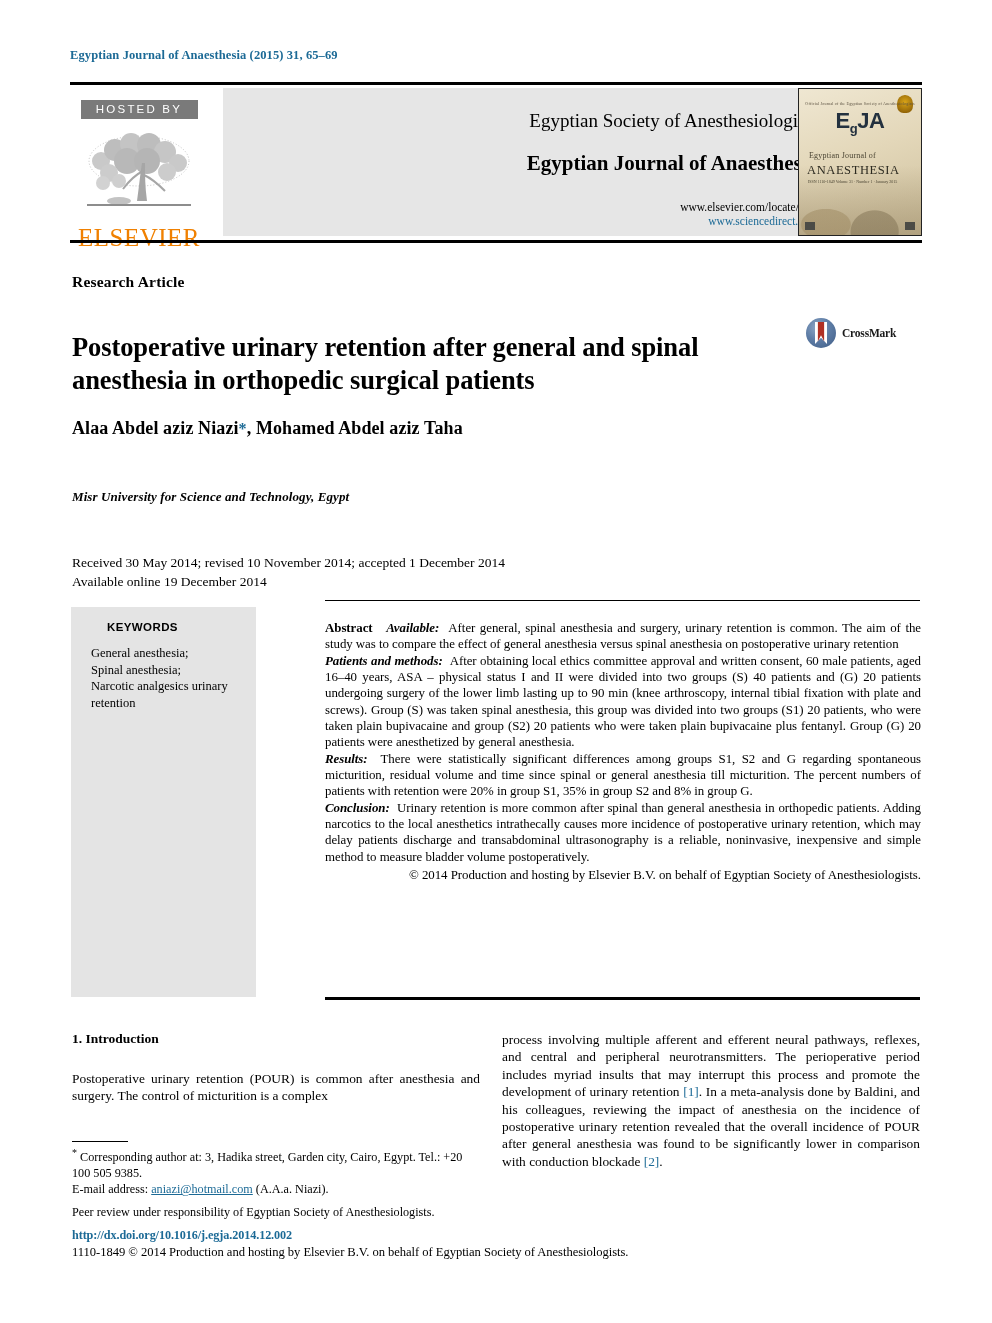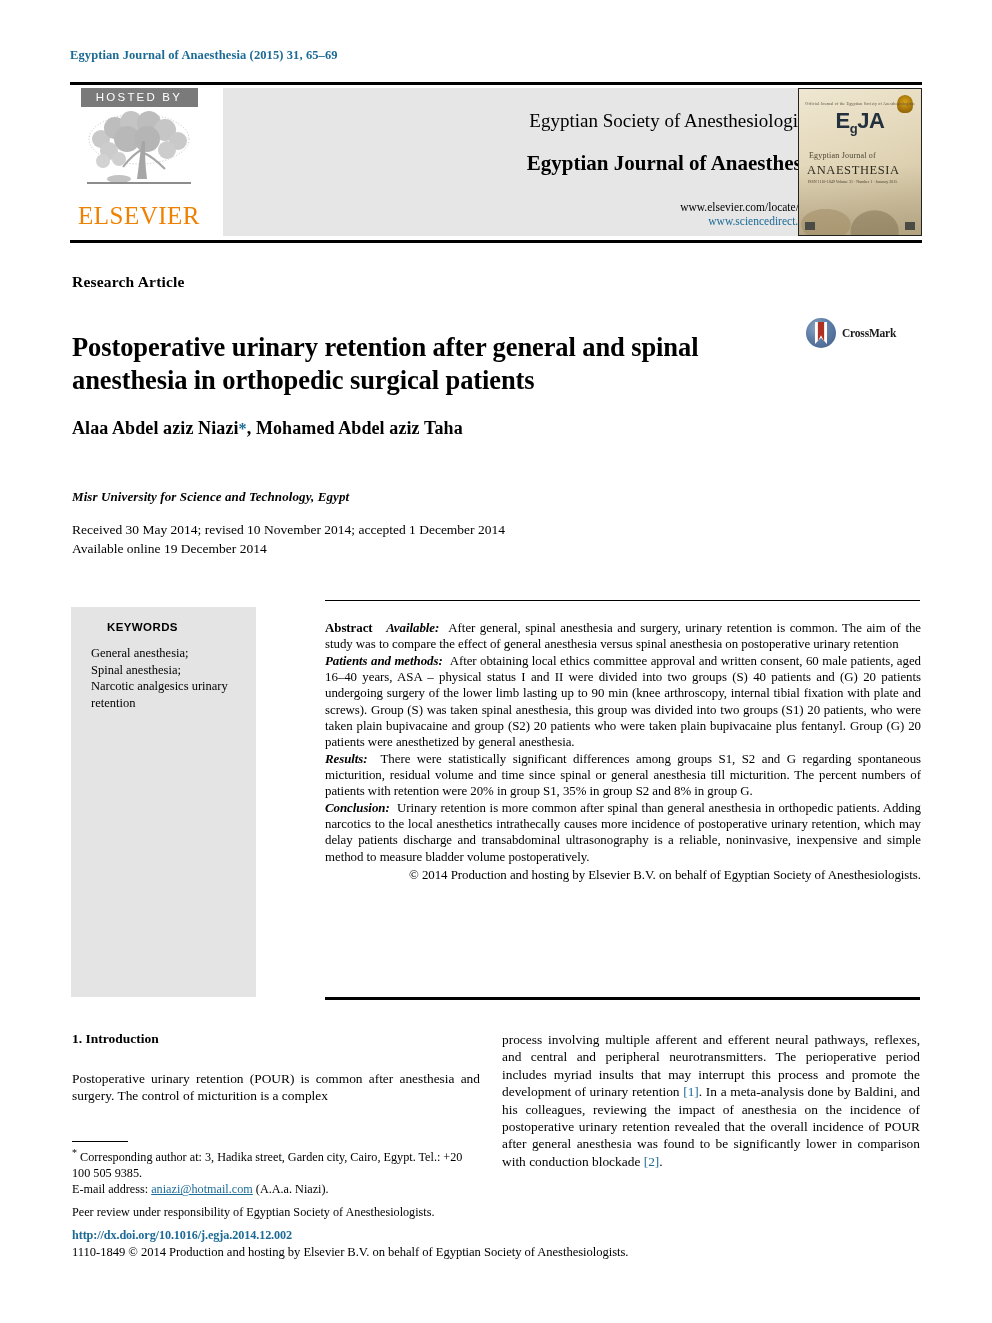--- a/index.html
+++ b/index.html
@@ -61,21 +61,21 @@
   .hosted-block {
     position: absolute;
     left: 0;
     top: 2px;
     width: 138px;
     height: 148px;
     text-align: center;
   }
   .hosted-badge {
     display: block;
-    margin: 0 auto;
+    margin: 12px auto;
     width: 117px;
     height: 19px;
     background: #7a7a7a;
     color: #ffffff;
     font-family: "Liberation Sans", sans-serif;
     font-size: 11.5px;
     letter-spacing: 2.2px;
     line-height: 19px;
     text-align: center;
   }
@@ -258,21 +258,21 @@
     top: 489px;
     font-size: 13px;
     font-style: italic;
     font-weight: bold;
     letter-spacing: .1px;
   }
 
   .dates {
     position: absolute;
     left: 72px;
-    top: 520px;
+    top: 553px;
     font-size: 13.5px;
     line-height: 19px;
   }
 
   
   .kw-box {
     position: absolute;
     left: 71px;
     top: 607px;
     width: 185px;

